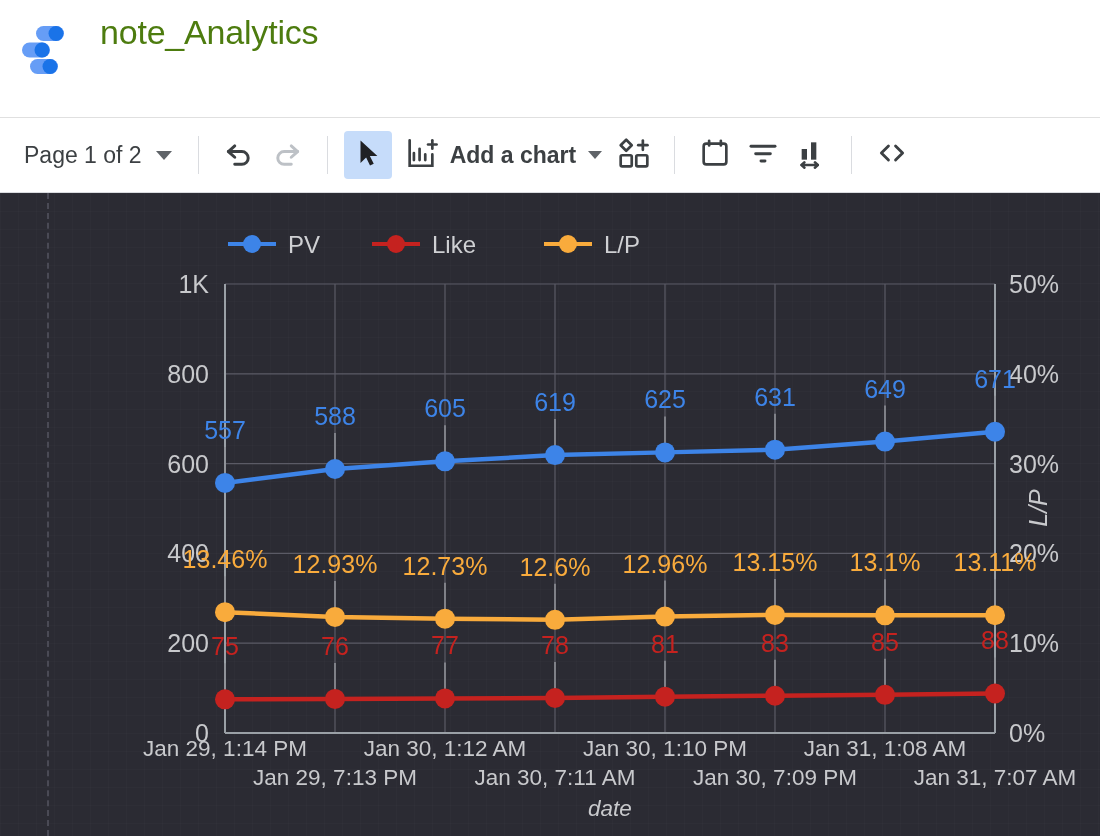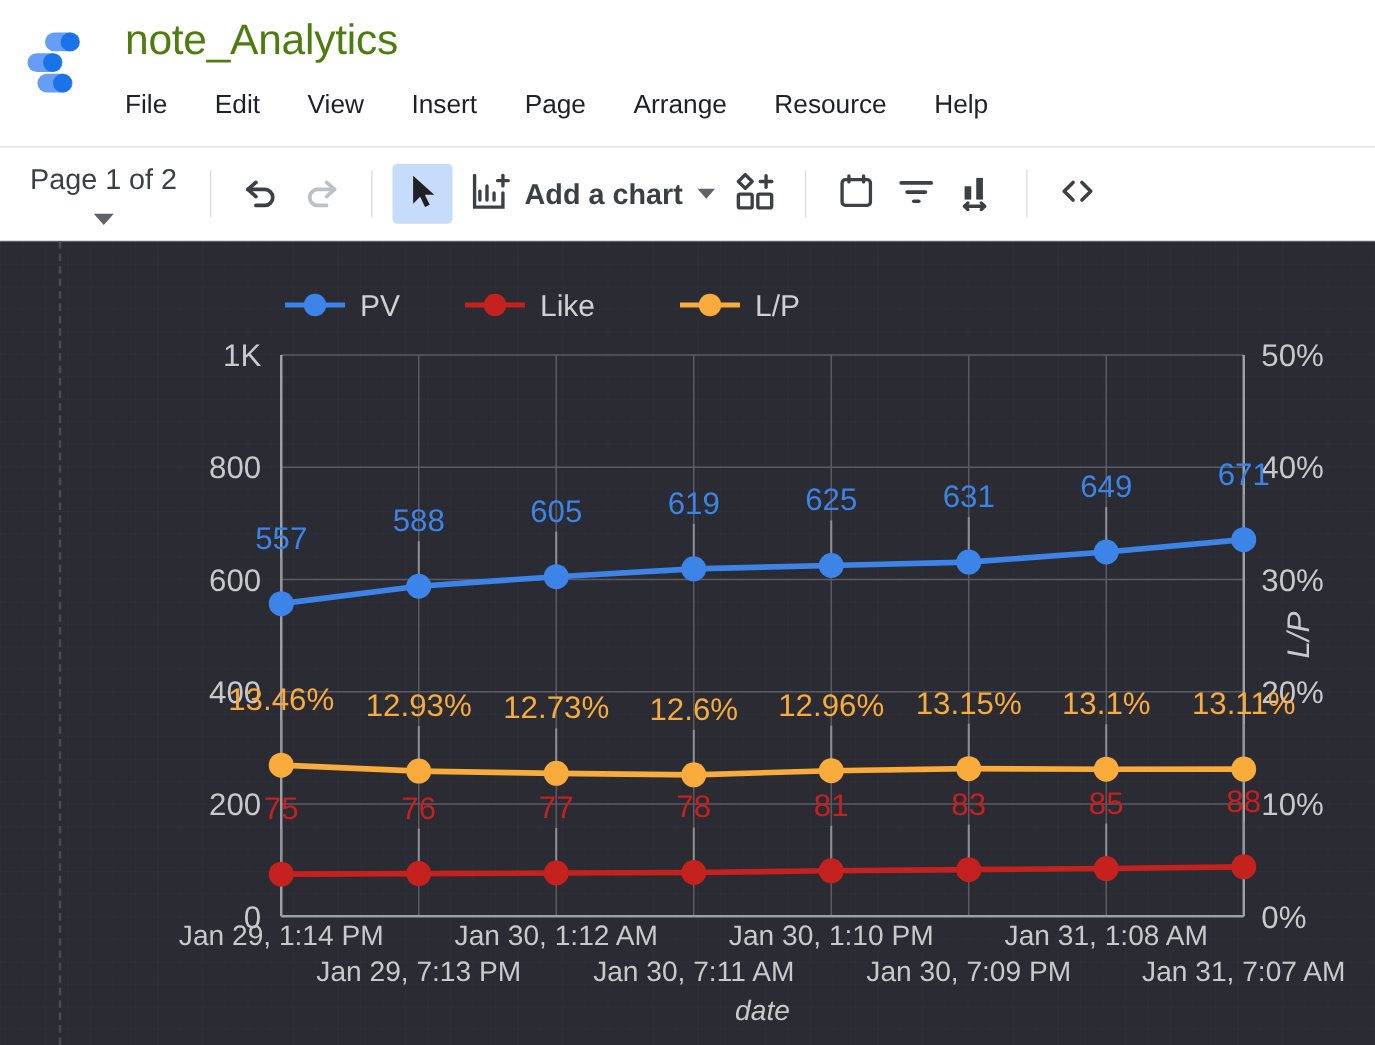--- a/index.html
+++ b/index.html
@@ -56,21 +56,20 @@
     padding: 0 14px;
     gap: 0px;
   }
   .tb-pagesel {
     display: flex;
     align-items: center;
     gap: 14px;
     padding: 6px 10px;
     border-radius: 4px;
     cursor: pointer;
-    flex-direction: column;
   }
   .tb-pagesel .label {
     font-size: 23px;
     color: #3c4043;
     white-space: nowrap;
   }
   .caret {
     width: 0; height: 0;
     border-left: 8px solid transparent;
     border-right: 8px solid transparent;
@@ -148,30 +147,20 @@
       <circle cx="40" cy="9.5" r="7.5" fill="#1a73e8"></circle>
       <rect x="6" y="18.5" width="28" height="15" rx="7.5" fill="#669df6"></rect>
       <circle cx="26" cy="26" r="7.5" fill="#1a73e8"></circle>
       <rect x="14" y="35" width="28" height="15" rx="7.5" fill="#669df6"></rect>
       <circle cx="34" cy="42.5" r="7.5" fill="#1a73e8"></circle>
     </svg>
   </div>
 
   <div class="doc-title">note_Analytics</div>
 
-  <nav class="menu-bar">
-    <div class="menu-item">File</div>
-    <div class="menu-item">Edit</div>
-    <div class="menu-item">View</div>
-    <div class="menu-item">Insert</div>
-    <div class="menu-item">Page</div>
-    <div class="menu-item">Arrange</div>
-    <div class="menu-item">Resource</div>
-    <div class="menu-item">Help</div>
-  </nav>
 </div>
 
 <div class="toolbar">
 
   <div class="tb-pagesel">
     <span class="label">Page 1 of 2</span>
     <span class="caret"></span>
   </div>
 
   <div class="tb-divider"></div>

